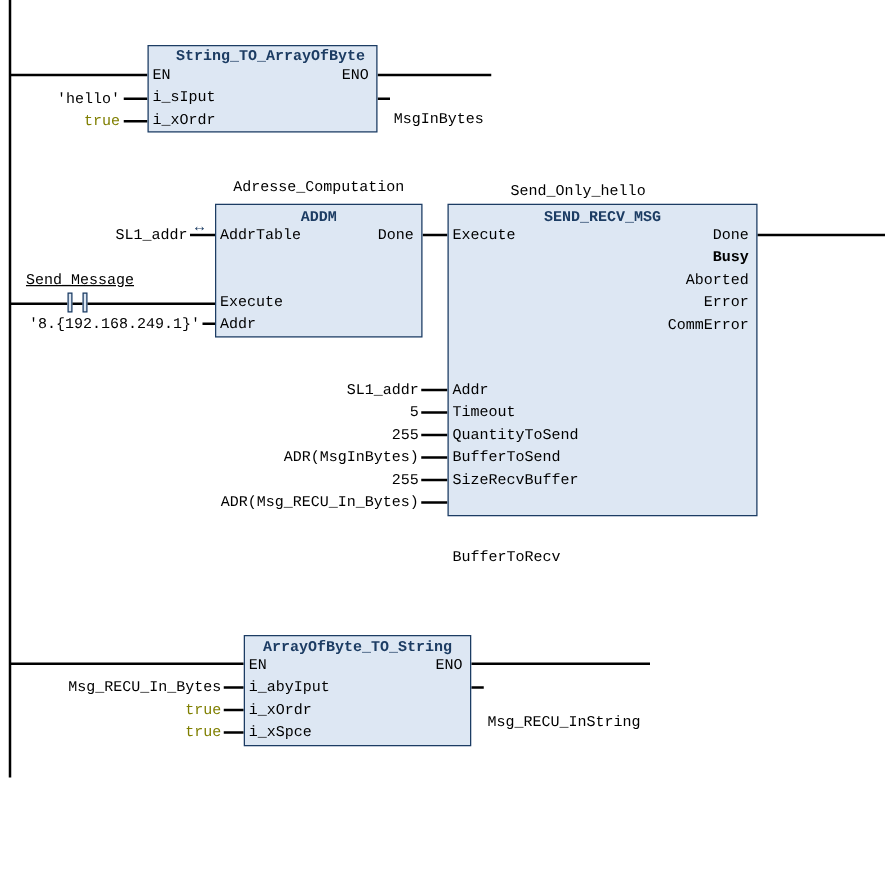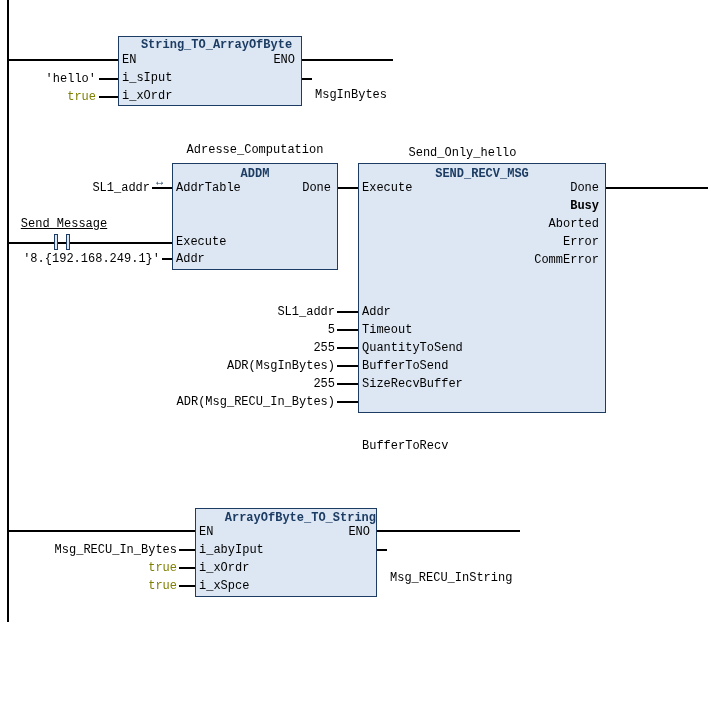--- a/index.html
+++ b/index.html
@@ -118,21 +118,21 @@
   <div class="wire" style="left:179px;top:567px;width:16px;"></div>
   <div class="wire" style="left:179px;top:585px;width:16px;"></div>
   <div class="wire" style="left:377px;top:549px;width:10px;"></div>
 
   <div class="operand" style="left:0;width:177px;top:543px;">Msg_RECU_In_Bytes</div>
   <div class="operand const" style="left:0;width:177px;top:561px;">true</div>
   <div class="operand const" style="left:0;width:177px;top:579px;">true</div>
   <div class="outlabel" style="left:390px;top:571px;">Msg_RECU_InString</div>
 
   <div class="block" style="left:195px;top:508px;width:182px;height:89px;">
-    <div class="btitle" style="top:2px;text-align:right;">ArrayOfByte_TO_String</div>
+    <div class="btitle" style="top:2px;">ArrayOfByte_TO_String</div>
     <div class="pin l" style="top:16px;">EN</div>
     <div class="pin r" style="top:16px;">ENO</div>
     <div class="pin l" style="top:34px;">i_abyIput</div>
     <div class="pin l" style="top:52px;">i_xOrdr</div>
     <div class="pin l" style="top:70px;">i_xSpce</div>
   </div>
 
 </div>
 
 </body></html>

